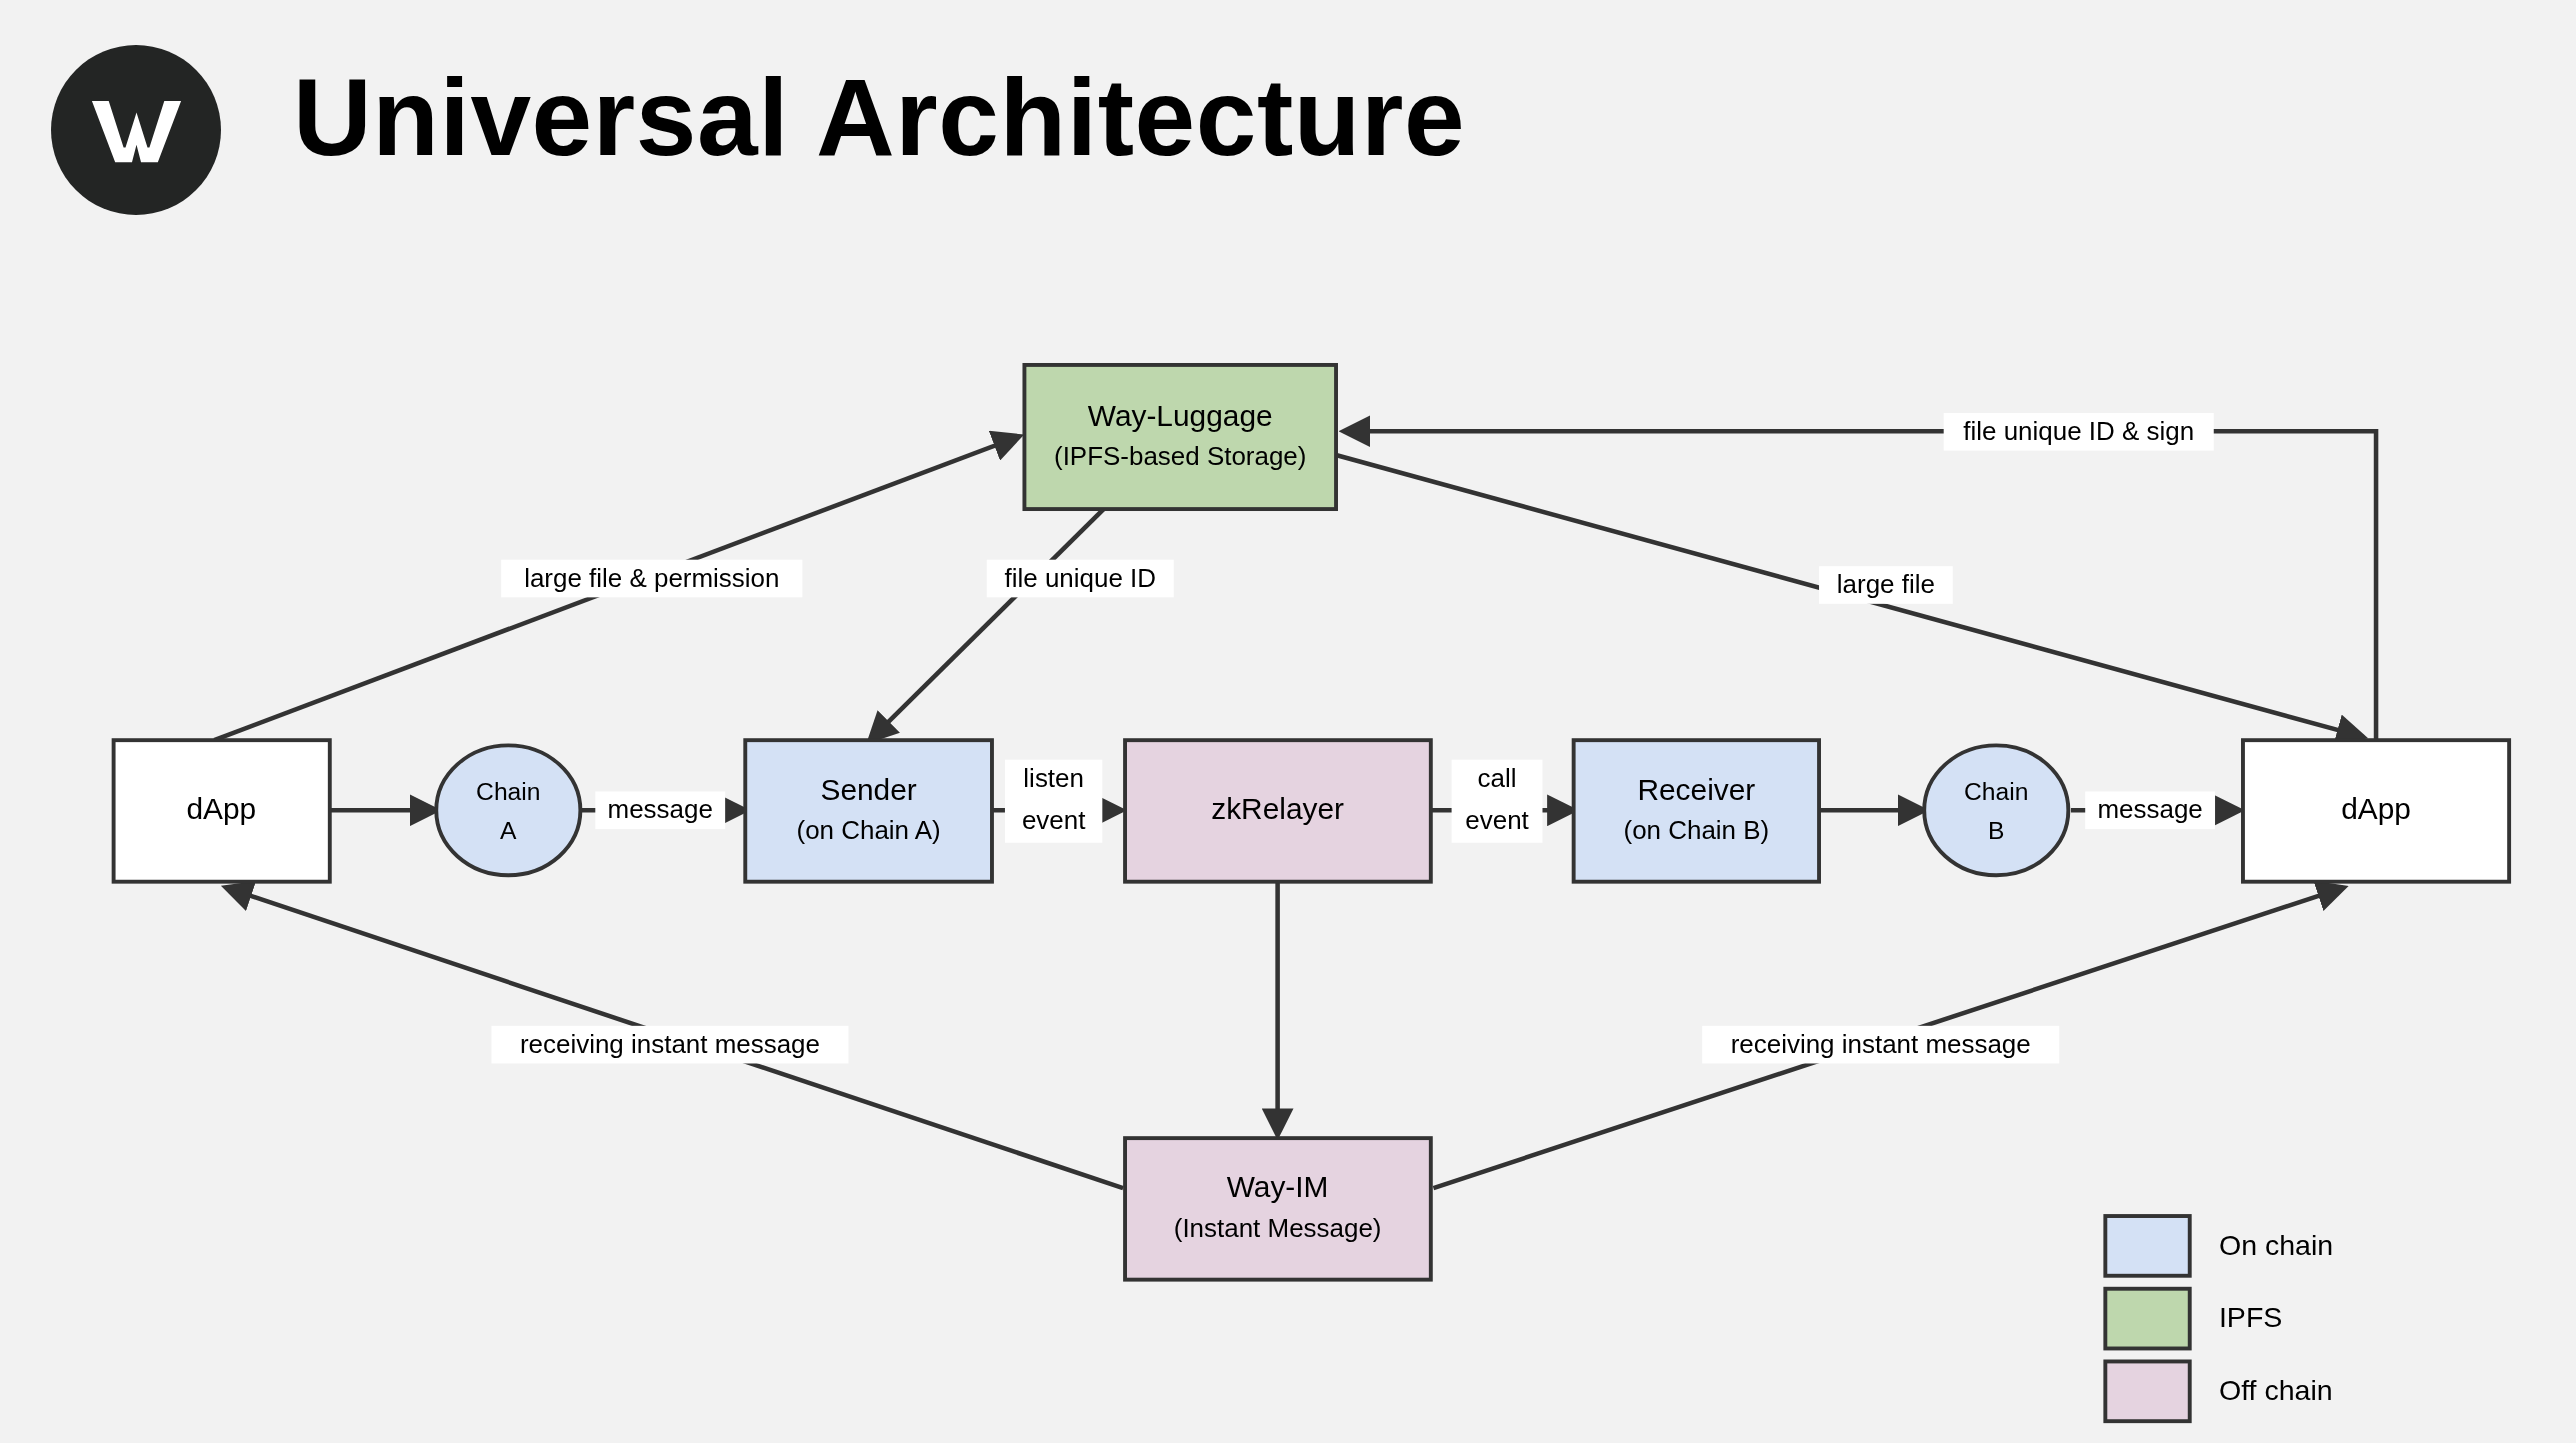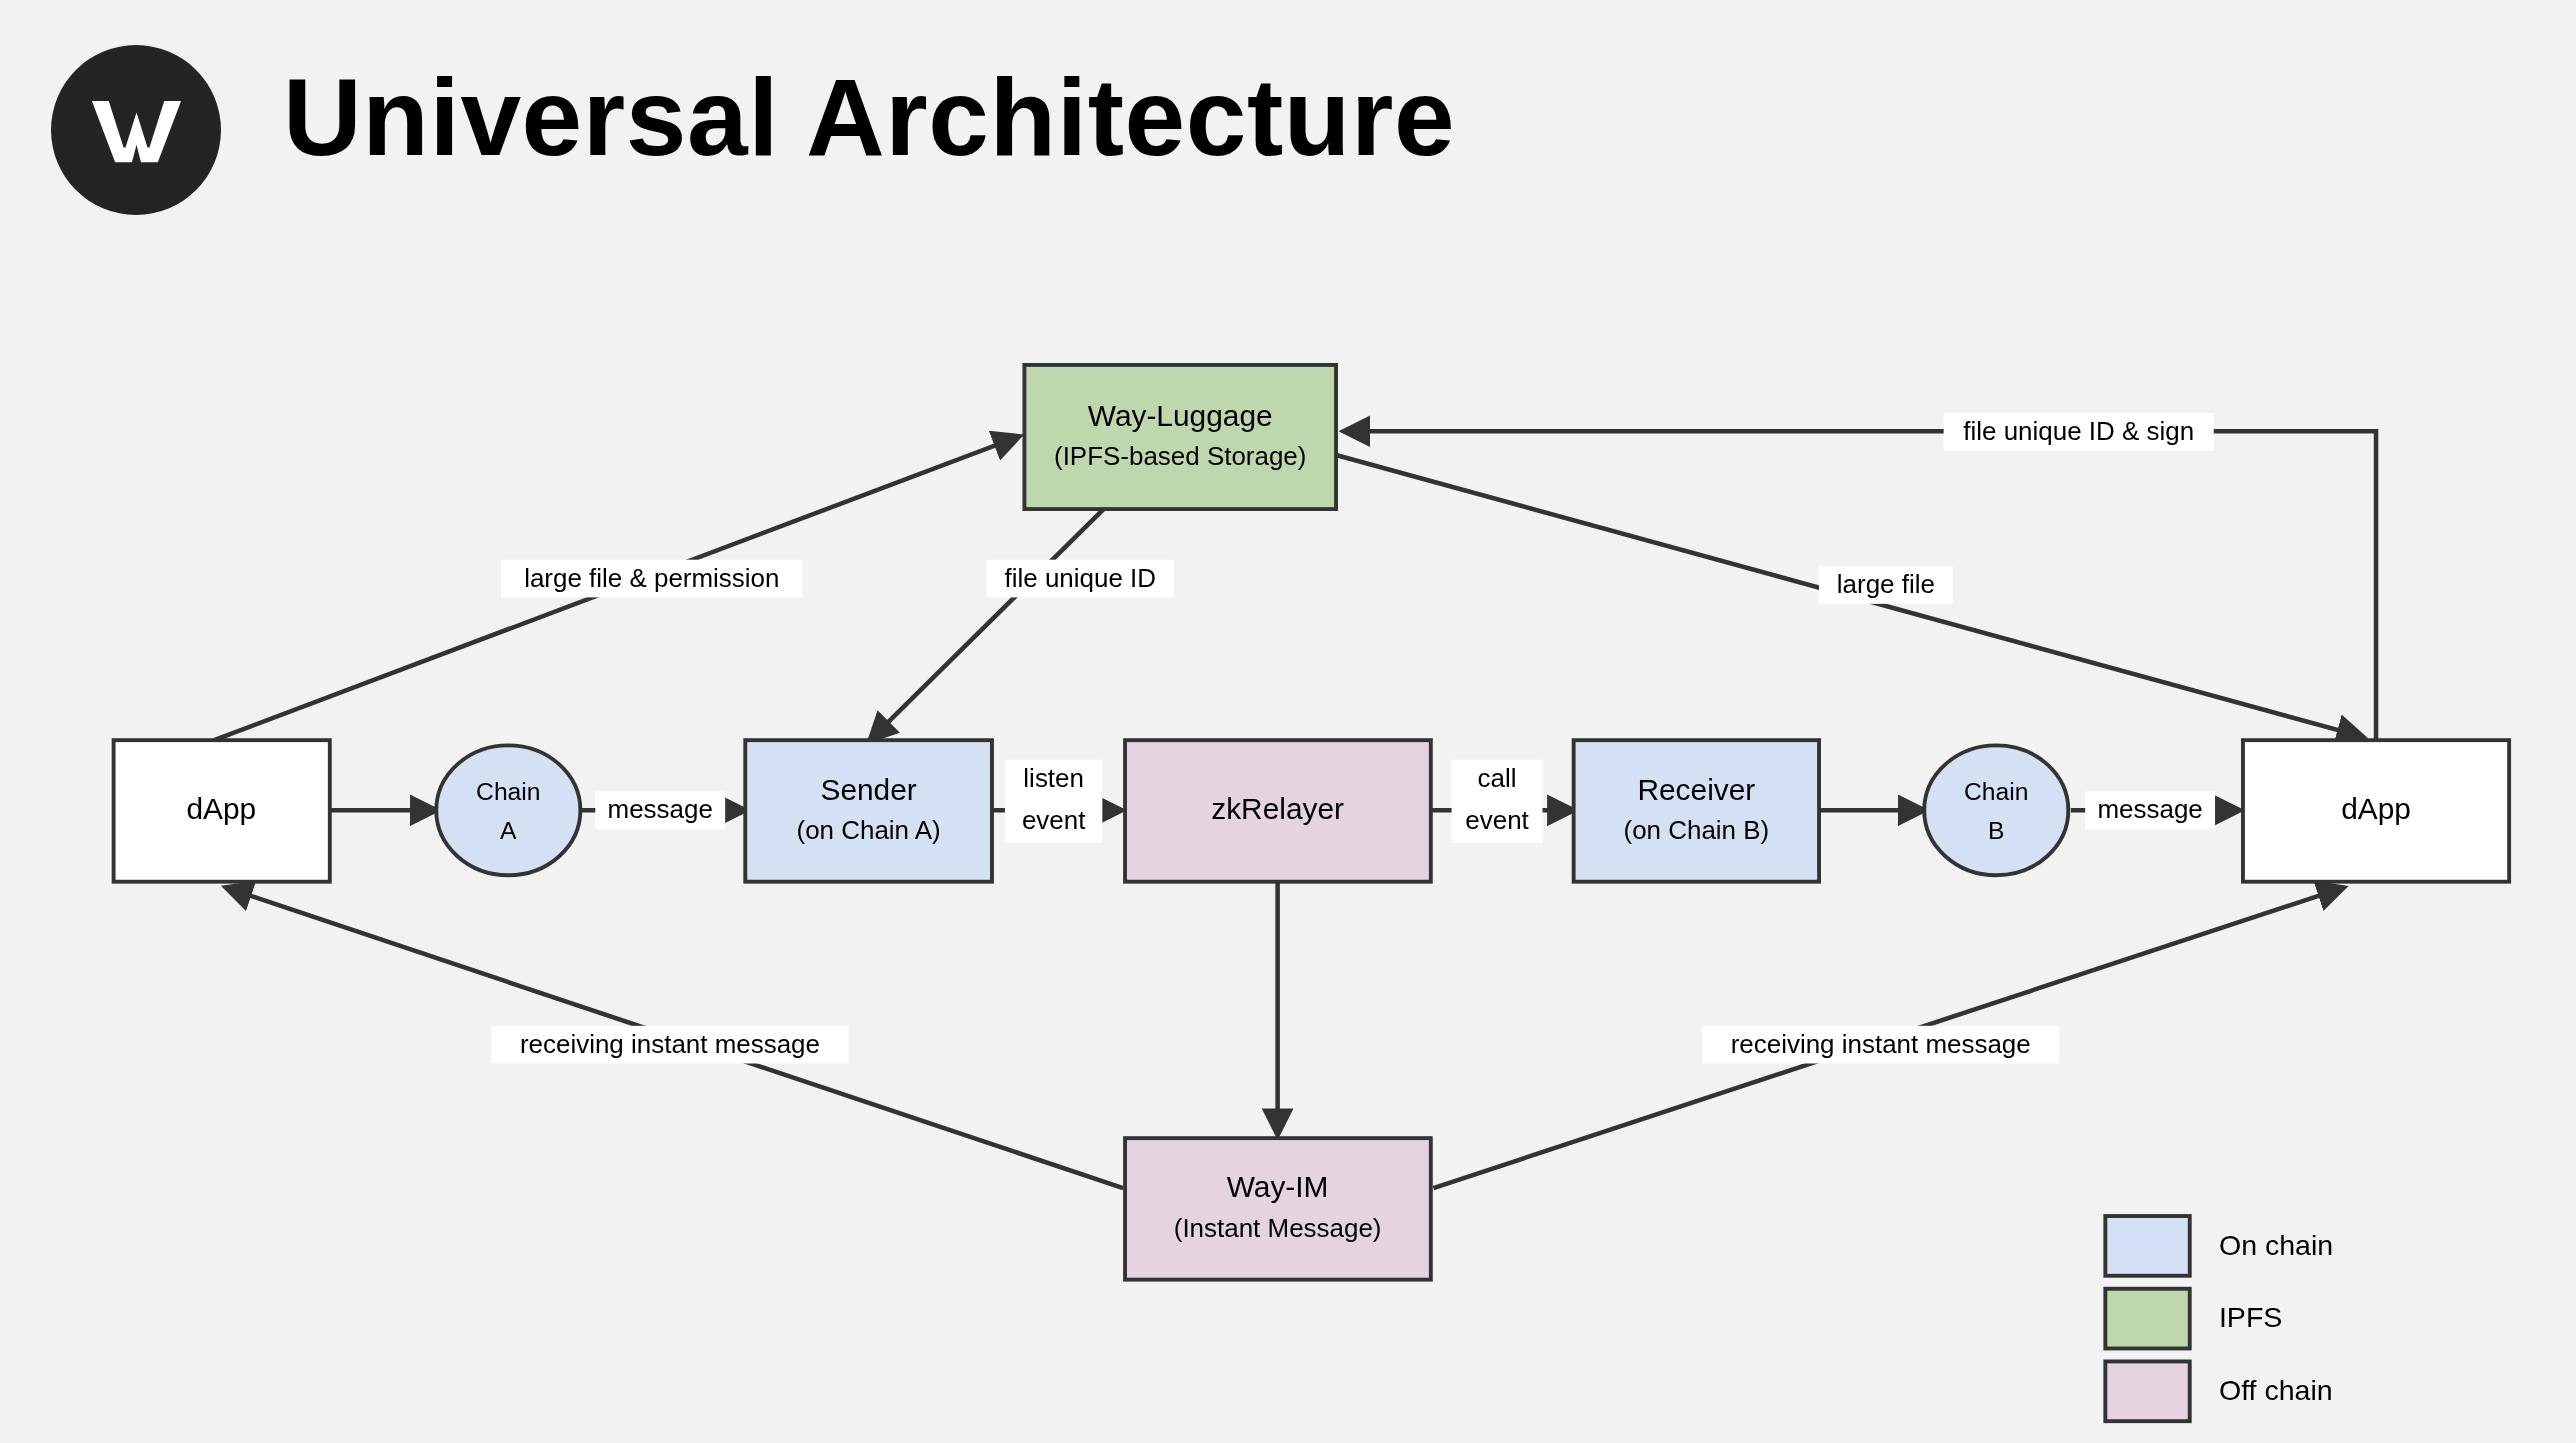--- a/index.html
+++ b/index.html
@@ -30,21 +30,21 @@
   #logo-circle {
     width: 170px; height: 170px;
     border-radius: 50%;
     background: #232524;
     display: flex;
     align-items: center;
     justify-content: center;
   }
   #page-title {
     position: absolute;
-    left: 283px;
+    left: 293px;
     top: 58px;
     font-size: 109px;
     font-weight: bold;
     letter-spacing: 0.6px;
     color: #000;
     line-height: 1.1;
     white-space: nowrap;
   }
 
   

